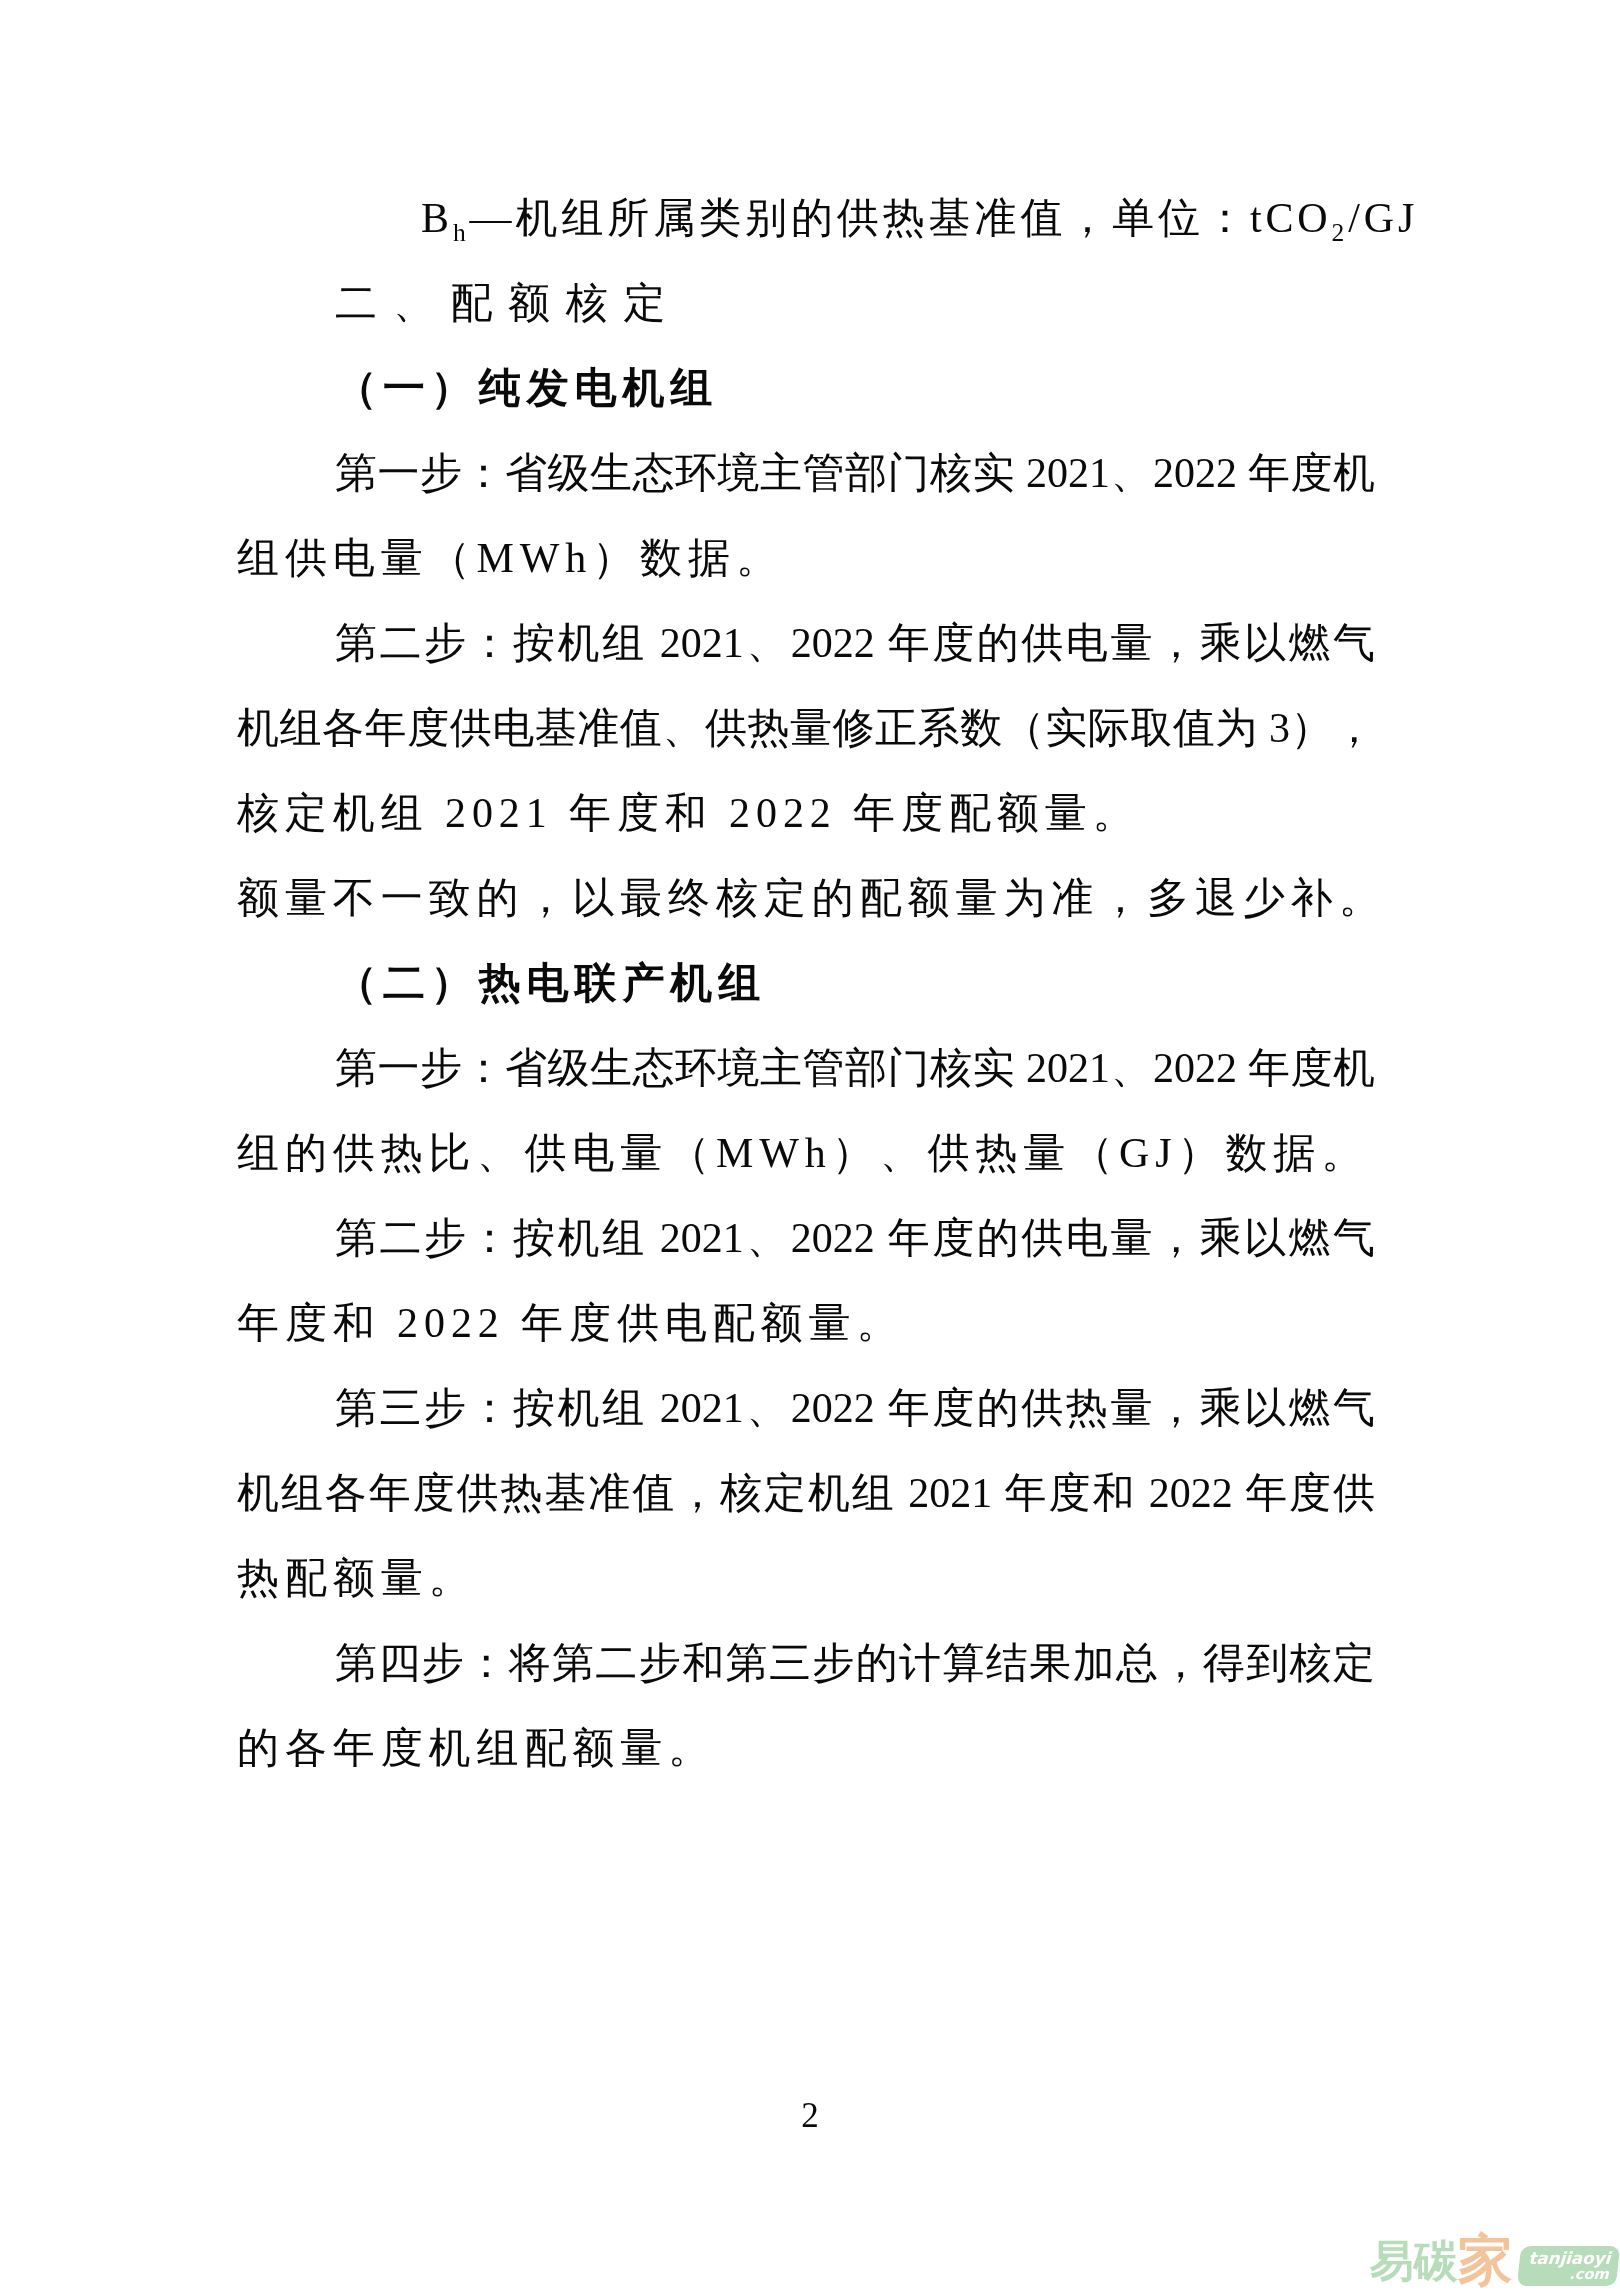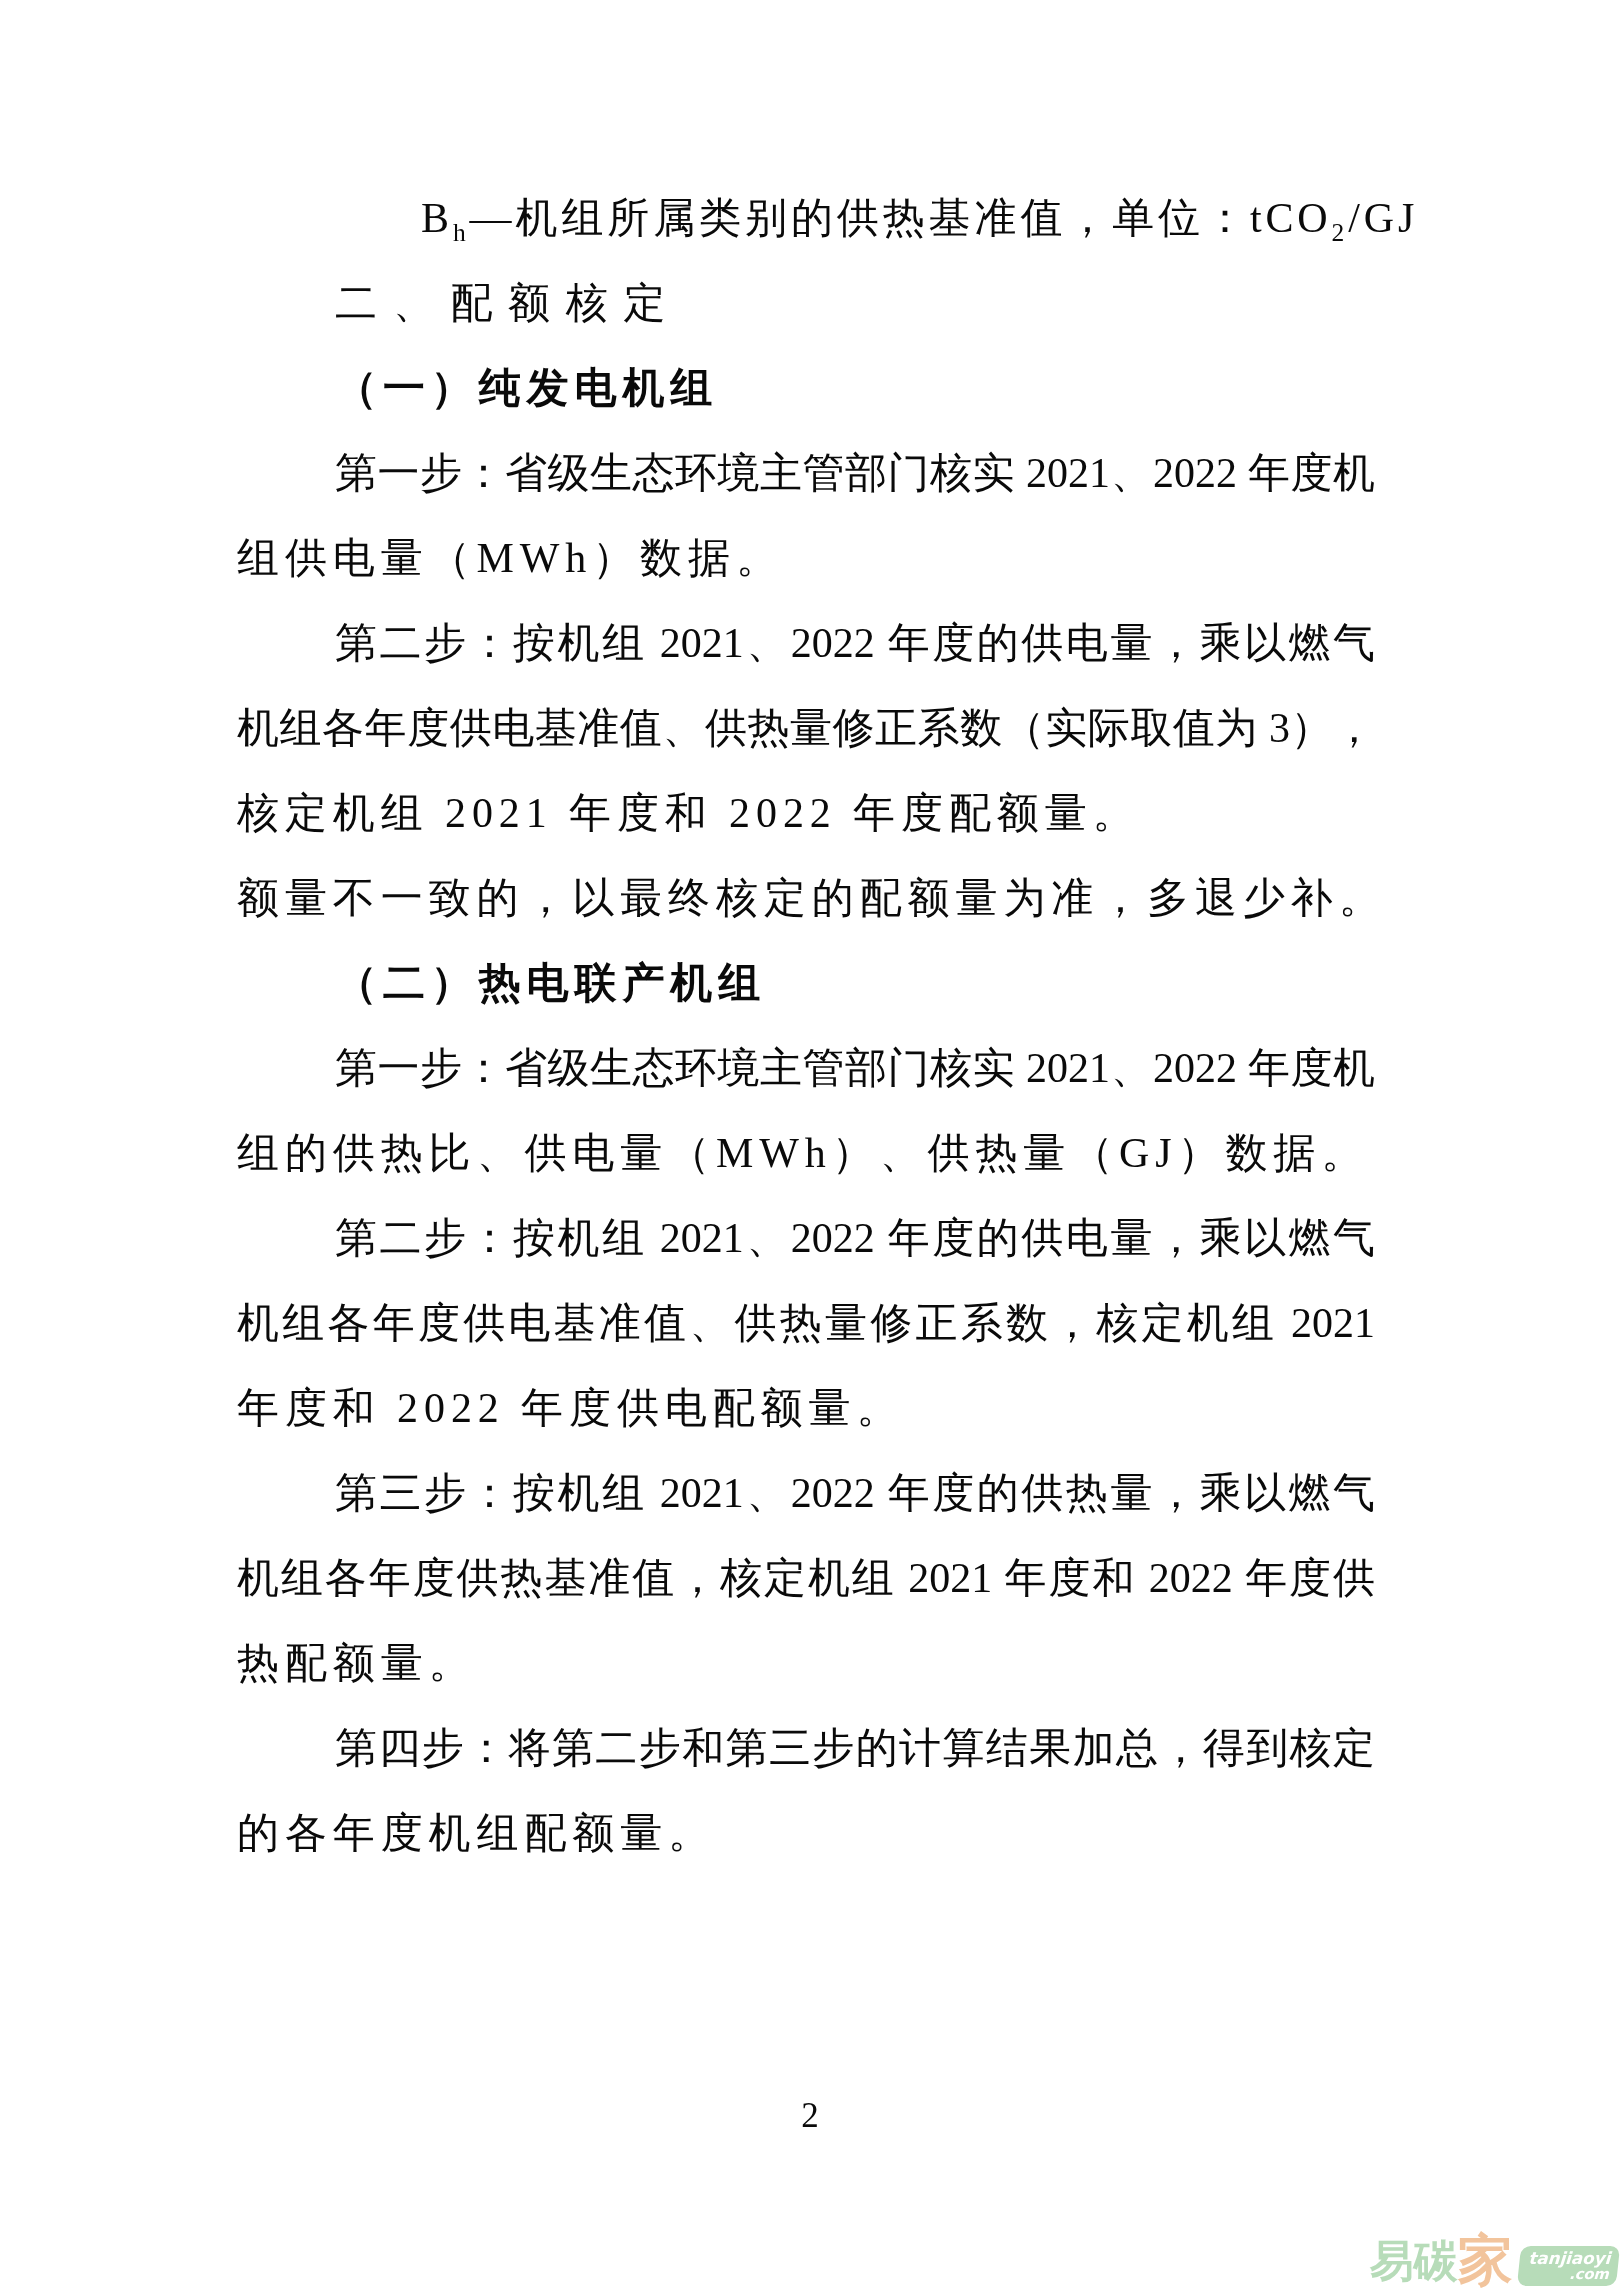--- a/index.html
+++ b/index.html
@@ -140,21 +140,20 @@
       <div class="line p-first"><span>第一步：省级生态环境主管部门核实 2021、2022 年度机</span></div>
       <div class="line p-end"><span>组供电量（MWh）数据。</span></div>
       <div class="line p-first"><span>第二步：按机组 2021、2022 年度的供电量，乘以燃气</span></div>
       <div class="line p-mid"><span>机组各年度供电基准值、供热量修正系数（实际取值为 3），</span></div>
       <div class="line p-end"><span>核定机组 2021 年度和 2022 年度配额量。</span></div>
       <div class="line p-end"><span>额量不一致的，以最终核定的配额量为准，多退少补。</span></div>
       <div class="line h2"><span>（二）热电联产机组</span></div>
       <div class="line p-first"><span>第一步：省级生态环境主管部门核实 2021、2022 年度机</span></div>
       <div class="line p-end"><span>组的供热比、供电量（MWh）、供热量（GJ）数据。</span></div>
       <div class="line p-first"><span>第二步：按机组 2021、2022 年度的供电量，乘以燃气</span></div>
-      <div class="line p-mid"><span>机组各年度供电基准值、供热量修正系数，核定机组 2021</span></div>
       <div class="line p-end"><span>年度和 2022 年度供电配额量。</span></div>
       <div class="line p-first"><span>第三步：按机组 2021、2022 年度的供热量，乘以燃气</span></div>
       <div class="line p-mid"><span>机组各年度供热基准值，核定机组 2021 年度和 2022 年度供</span></div>
       <div class="line p-end"><span>热配额量。</span></div>
       <div class="line p-first"><span>第四步：将第二步和第三步的计算结果加总，得到核定</span></div>
       <div class="line p-end"><span>的各年度机组配额量。</span></div>
     </div>
 
   <div class="footer">2</div>
 

